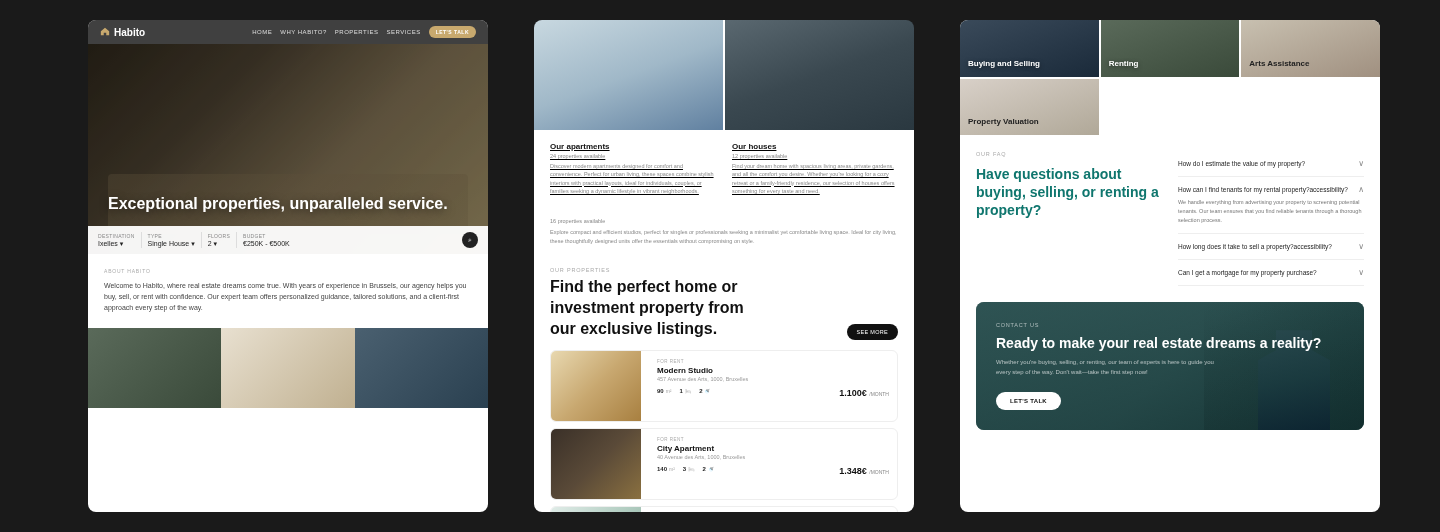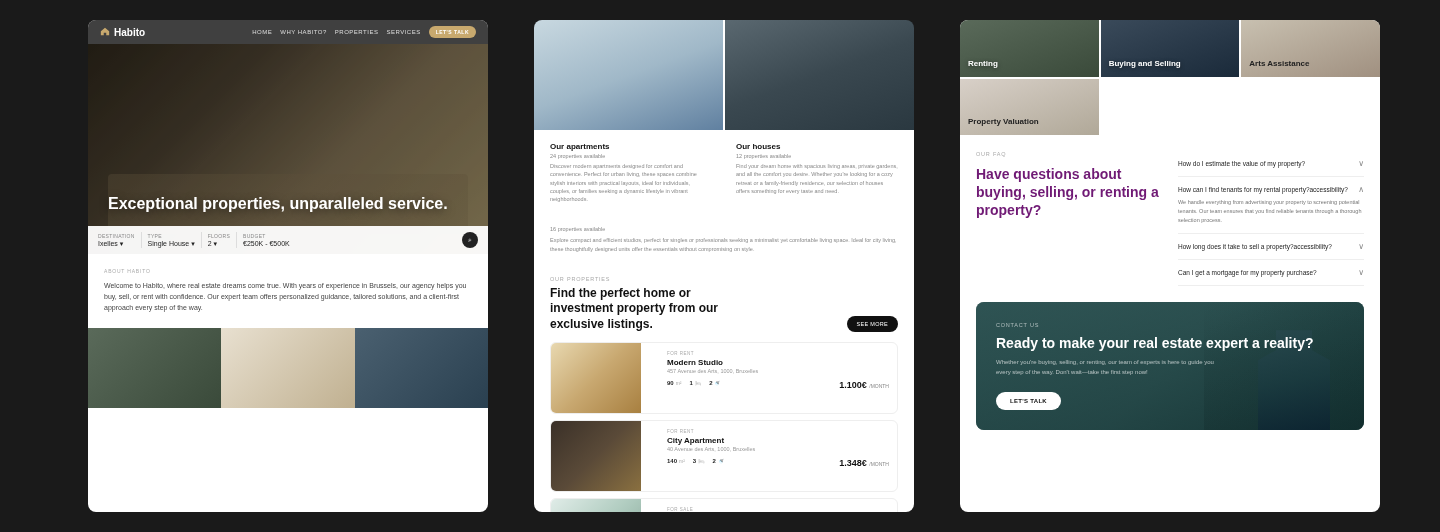--- a/index.html
+++ b/index.html
@@ -203,22 +203,23 @@
     .p2-img-apt { background: linear-gradient(160deg, #c8d8e0 0%, #a0b8c8 50%, #6080a0 100%); }
     .p2-img-house { background: linear-gradient(160deg, #5a6870 0%, #3a4850 50%, #2a3840 100%); }
 
     
     .p2-section {
       padding: 12px 16px;
     }
     .p2-property-types {
       display: grid;
       grid-template-columns: 1fr 1fr;
-      gap: 24px;
+      gap: 16px;
       margin-bottom: 10px;
+      text-decoration: underline;
     }
     .p2-prop-type h3 {
       font-size: 8px;
       font-weight: 700;
       color: #111;
       margin-bottom: 2px;
     }
     .p2-prop-type p {
       font-size: 5.5px;
       color: #888;
@@ -239,21 +240,21 @@
     }
 
     
     .p2-featured-header {
       padding: 12px 16px 4px;
       display: flex;
       align-items: flex-end;
       justify-content: space-between;
     }
     .p2-featured-title {
-      font-size: 12px;
+      font-size: 16px;
       font-weight: 700;
       color: #111;
       line-height: 1.3;
       max-width: 200px;
     }
     .p2-see-more-btn {
       background: #111;
       color: #fff;
       font-size: 5.5px;
       padding: 5px 10px;
@@ -263,21 +264,21 @@
       letter-spacing: 0.3px;
     }
 
     
     .p2-prop-card {
       margin: 6px 16px;
       border: 1px solid #eee;
       border-radius: 6px;
       overflow: hidden;
       display: flex;
-      gap: 26px;
+      gap: 16px;
     }
     .p2-card-img {
       width: 90px;
       height: 70px;
       flex-shrink: 0;
       overflow: hidden;
     }
     .p2-card-img-1 {
       background: linear-gradient(135deg, #e8d8b0 0%, #c8a870 50%, #a88040 100%);
     }
@@ -386,21 +387,21 @@
     
     .p3-faq-section {
       display: grid;
       grid-template-columns: 1fr 1fr;
       gap: 16px;
       padding: 16px;
     }
     .p3-faq-title {
       font-size: 14px;
       font-weight: 700;
-      color: #701a75;
+      color: #0f766e;
       line-height: 1.3;
     }
     .p3-faq-list {
       display: flex;
       flex-direction: column;
       gap: 0;
     }
     .p3-faq-item {
       border-bottom: 1px solid #eee;
       padding: 8px 0;
@@ -679,27 +680,27 @@
       <div class="p2-card-addr">122 Avenue Louise, Bruxelles</div>
 
     </div>
   </div>
 </div>
 
 <div class="panel panel-3">
 
   <div class="p3-services">
     <div class="p3-service-card">
+      <div class="p3-svc-bg p3-svc-1">
+        <span class="p3-svc-label">Buying and Selling</span>
+      </div>
+    </div>
+    <div class="p3-service-card">
       <div class="p3-svc-bg p3-svc-2">
         <span class="p3-svc-label">Renting</span>
-      </div>
-    </div>
-    <div class="p3-service-card">
-      <div class="p3-svc-bg p3-svc-1">
-        <span class="p3-svc-label">Buying and Selling</span>
       </div>
     </div>
     <div class="p3-service-card">
       <div class="p3-svc-bg p3-svc-3">
         <span class="p3-svc-label" style="color:#222;text-shadow:none;">Arts Assistance</span>
       </div>
     </div>
     <div class="p3-service-card" style="grid-column: span 1;">
       <div class="p3-svc-bg" style="background: linear-gradient(160deg, #d8d0c8, #b0a898);">
         <span class="p3-svc-label" style="color:#222;text-shadow:none;">Property Valuation</span>
@@ -737,20 +738,20 @@
           <span class="p3-faq-q">Can I get a mortgage for my property purchase?</span>
           <span class="p3-faq-chevron">∨</span>
         </div>
       </div>
     </div>
   </div>
 
   <div class="p3-cta">
     <div class="p3-cta-bg"></div>
     <div class="p3-cta-label">CONTACT US</div>
-    <div class="p3-cta-title">Ready to make your real estate expert a reality?</div>
+    <div class="p3-cta-title">Ready to make your real estate dreams a reality?</div>
     <div class="p3-cta-text">Whether you're buying, selling, or renting, our team of experts is here to guide you every step of the way. Don't wait—take the first step now!</div>
     <div class="p3-cta-btn">LET'S TALK</div>
     <div class="p3-cta-building">
       <div class="p3-building-shape"></div>
     </div>
   </div>
 </div>
 
 </body></html>

